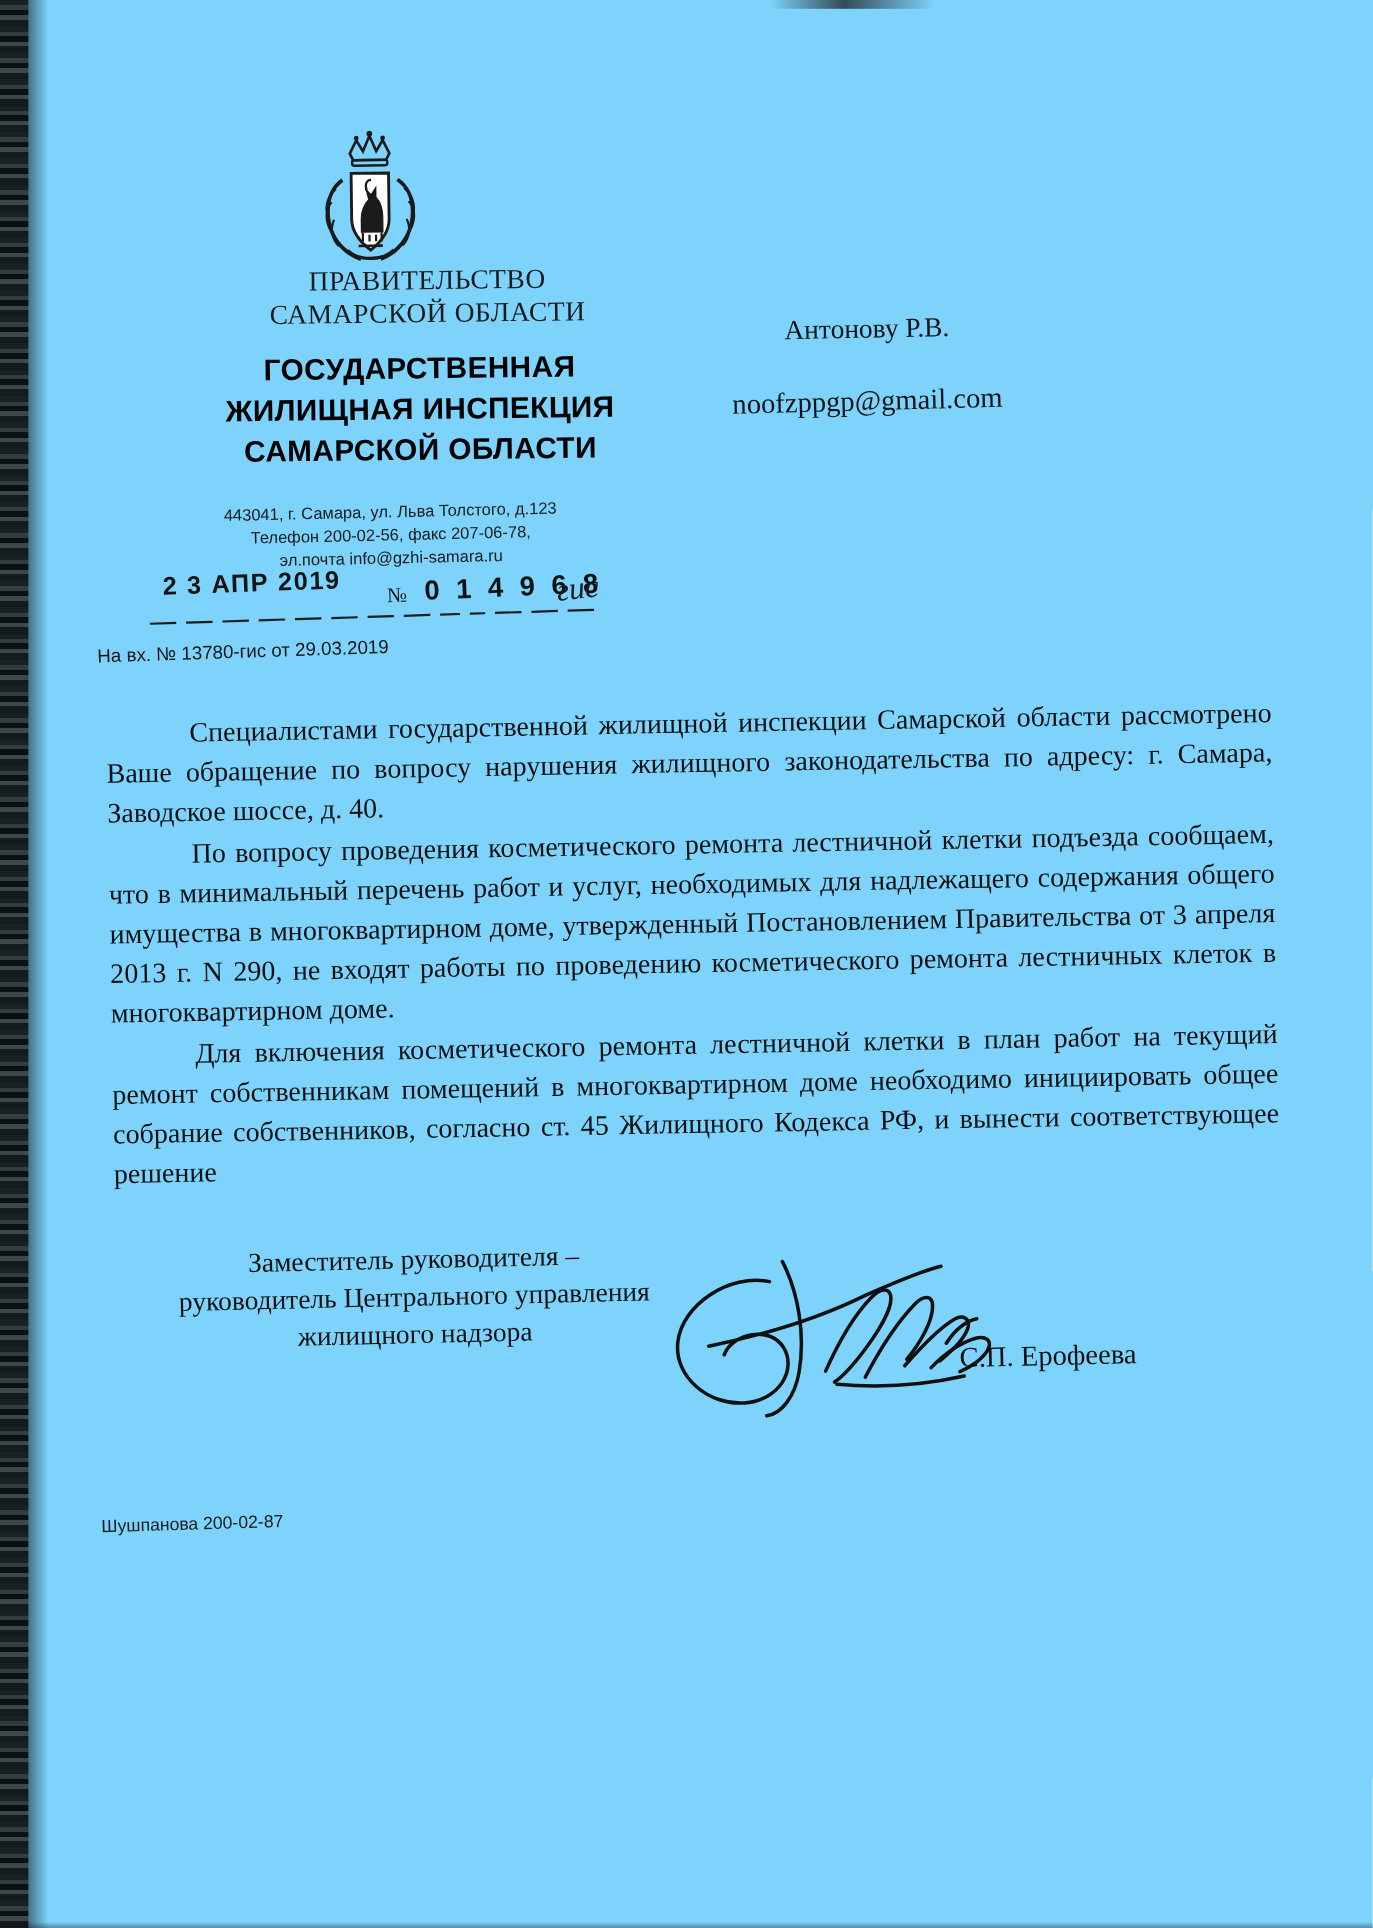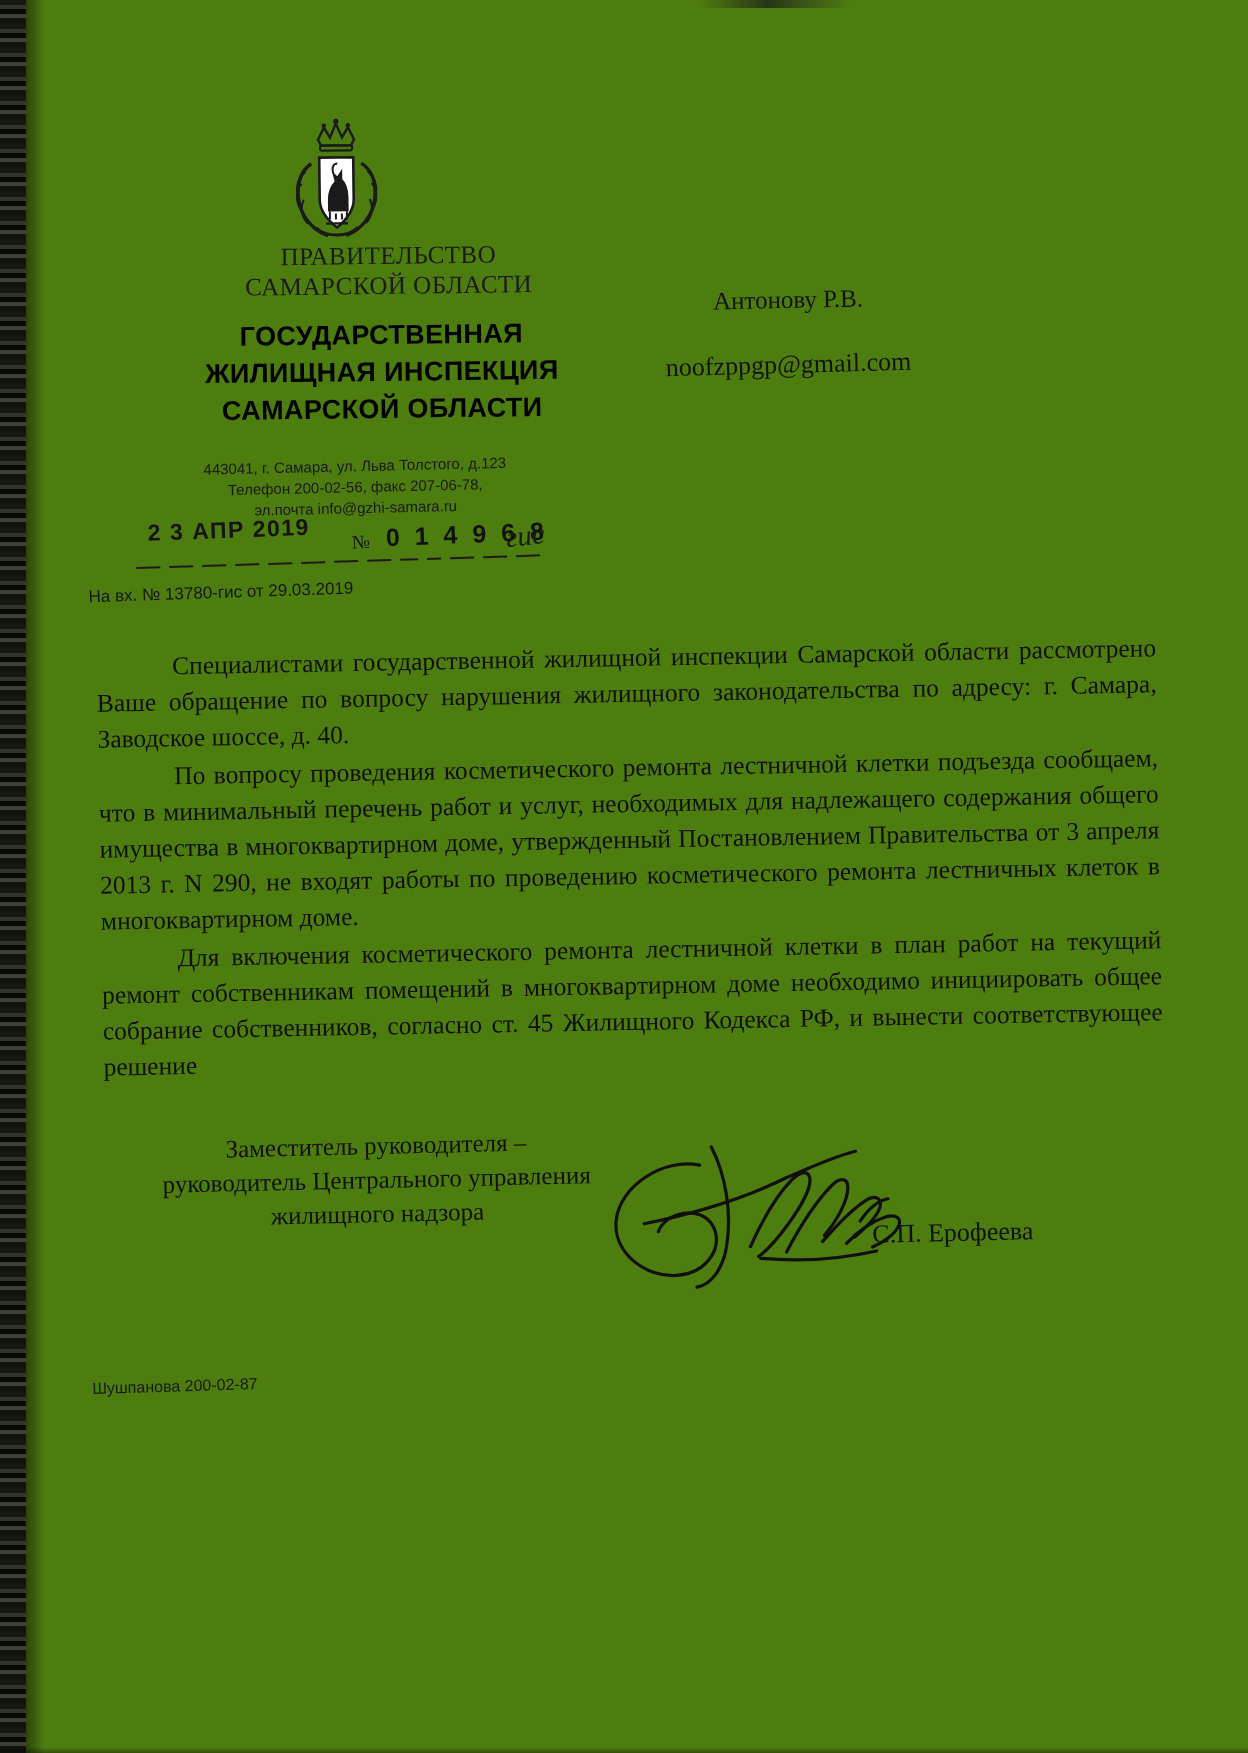--- a/index.html
+++ b/index.html
@@ -14,21 +14,21 @@
     position: relative;
     overflow: hidden;
     font-family: "Liberation Serif", serif;
     color: #111;
   }
 
   
   .page {
     position: absolute;
     inset: 0;
-    background: #4d7c0f;
+    background: #7dd3fc;
     padding-left: 25px;
   }
   
   .scan-edge {
     position: absolute;
     left: 0;
     top: 0;
     width: 26px;
     height: 1753px;
     background:

